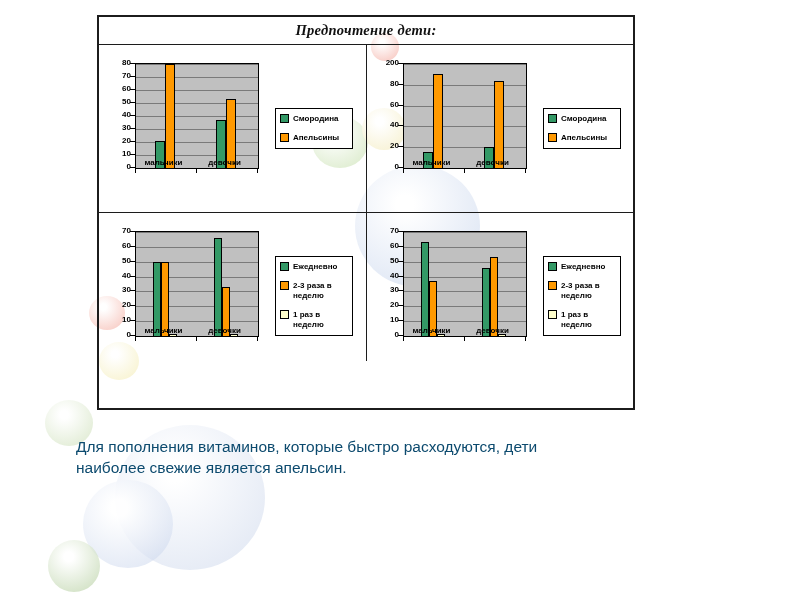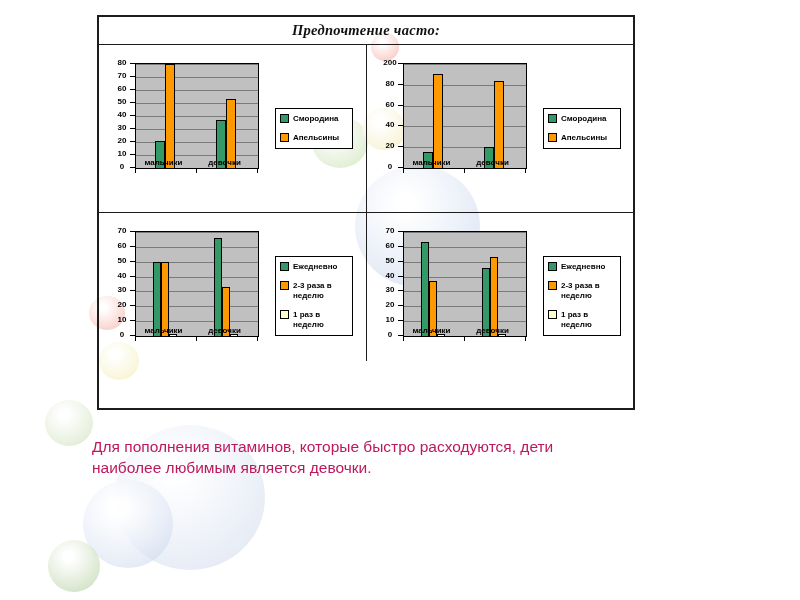--- a/index.html
+++ b/index.html
@@ -17,53 +17,53 @@
   .chartsrow{display:grid;grid-template-columns:267px 1fr;}
   .tcell{position:relative;}
   .tcell.rightcell{border-left:1.5px solid #1c1c1c;}
   
   .chart{display:flex;align-items:center;margin:18px 0 0 14px;}
   .plotblock{position:relative;width:150px;height:130px;flex:none;}
   .plot{position:absolute;left:22px;top:0;width:122px;height:104px;
         background:#C0C0C0;border:1px solid #000;box-sizing:content-box;}
   .gridline{position:absolute;left:0;width:100%;height:1px;background:#7a7a7a;}
   .bar{position:absolute;bottom:0;box-sizing:border-box;border:1px solid #000;border-bottom:none;}
-  .ylab{position:absolute;left:0;width:18px;text-align:center;font-size:8px;font-weight:bold;
+  .ylab{position:absolute;left:0;width:18px;text-align:right;font-size:8px;font-weight:bold;
         color:#000;line-height:10px;height:10px;}
   .ytick{position:absolute;left:17px;width:5px;height:1px;background:#000;}
   .xtick{position:absolute;width:1px;height:4px;background:#000;top:106px;}
   .xlab{position:absolute;top:95px;transform:translateX(-50%);font-size:8px;font-weight:bold;
         color:#000;white-space:nowrap;}
   .legend{margin-left:12px;border:1px solid #000;background:#fff;padding:5px 4px;
           width:78px;box-sizing:border-box;display:flex;flex-direction:column;gap:9px;flex:none;}
   .litem{display:flex;gap:4px;font-size:8px;font-weight:bold;color:#000;line-height:1.25;}
   .lmark{width:7px;height:7px;border:1px solid #000;flex:none;margin-top:0;}
   
   .caption{position:absolute;left:76px;top:436px;width:585px;font-size:15.5px;
-           color:#be185d;line-height:1.36;margin-left:16px;}
+           color:#0c4a6e;line-height:1.36;}
 </style>
 </head>
 <body>
 
 <div class="slide">
 
   <div class="bubble" style="left:371px;top:33px;width:28px;height:28px;background:radial-gradient(circle at 40% 32%,rgba(255,255,255,.95) 10%,rgba(242,160,148,.5) 78%);"></div>
   <div class="bubble" style="left:312px;top:116px;width:56px;height:52px;background:radial-gradient(circle at 40% 32%,rgba(255,255,255,.95) 10%,rgba(214,232,196,.75) 78%);"></div>
   <div class="bubble" style="left:362px;top:108px;width:44px;height:42px;background:radial-gradient(circle at 40% 32%,rgba(255,255,255,.95) 10%,rgba(246,240,206,.8) 78%);"></div>
   <div class="bubble" style="left:355px;top:165px;width:125px;height:122px;background:radial-gradient(circle at 40% 32%,rgba(255,255,255,.95) 8%,rgba(198,212,236,.55) 80%);"></div>
   <div class="bubble" style="left:89px;top:296px;width:36px;height:34px;background:radial-gradient(circle at 40% 32%,rgba(255,255,255,.95) 10%,rgba(243,172,160,.55) 78%);"></div>
   <div class="bubble" style="left:99px;top:342px;width:40px;height:38px;background:radial-gradient(circle at 40% 32%,rgba(255,255,255,.95) 10%,rgba(246,240,196,.7) 78%);"></div>
   <div class="bubble" style="left:45px;top:400px;width:48px;height:46px;background:radial-gradient(circle at 40% 32%,rgba(255,255,255,.95) 10%,rgba(216,230,200,.7) 78%);"></div>
   <div class="bubble" style="left:115px;top:425px;width:150px;height:145px;background:radial-gradient(circle at 40% 32%,rgba(255,255,255,.95) 8%,rgba(203,214,235,.5) 80%);"></div>
   <div class="bubble" style="left:83px;top:480px;width:90px;height:88px;background:radial-gradient(circle at 40% 32%,rgba(255,255,255,.95) 10%,rgba(206,217,238,.55) 78%);"></div>
   <div class="bubble" style="left:48px;top:540px;width:52px;height:52px;background:radial-gradient(circle at 40% 32%,rgba(255,255,255,.95) 10%,rgba(186,210,166,.6) 78%);"></div>
 
   <div class="ptable">
     <div class="trow thead">
-      <span>Предпочтение часто:</span>
+      <span>Предпочтение дети:</span>
     </div>
     <div class="trow chartsrow">
       <div class="tcell">
         <div class="chart">
             <div class="plotblock">
               <span class="ylab" style="bottom:21px">0</span>
               <div class="ytick" style="top:104px"></div>
               <span class="ylab" style="bottom:34px">10</span>
               <div class="ytick" style="top:91px"></div>
               <span class="ylab" style="bottom:47px">20</span>
@@ -268,16 +268,16 @@
                 <span>1 раз в неделю</span>
               </div>
             </div>
           </div>
       </div>
     </div>
   </div>
 
   <div class="caption">
     <div>Для пополнения витаминов, которые быстро расходуются, дети</div>
-    <div>наиболее любимым является девочки.</div>
+    <div>наиболее свежие является апельсин.</div>
   </div>
 
 </div>
 
 </body></html>

